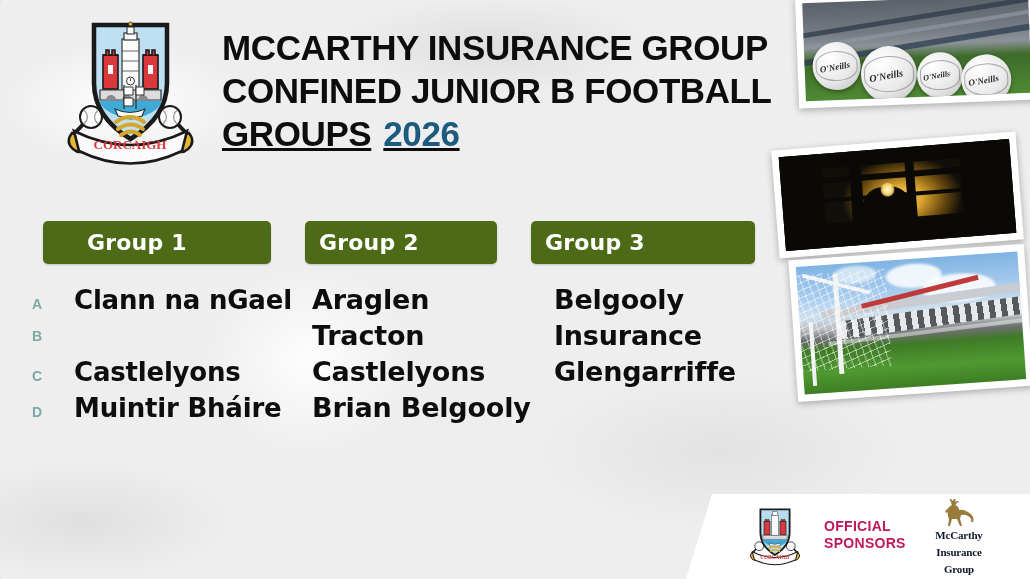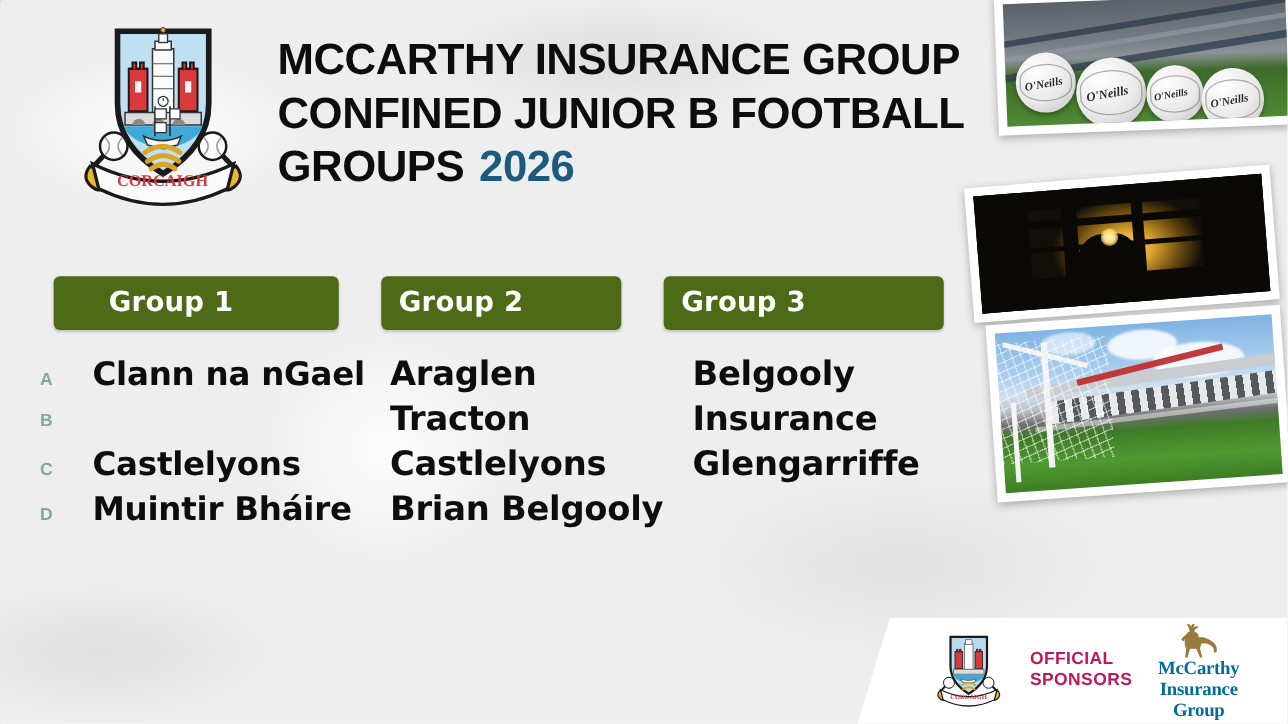--- a/index.html
+++ b/index.html
@@ -33,21 +33,21 @@
   
   #title-block { position:absolute; left:222px; top:26px; width:580px; }
   #title-block .tline {
     font-weight: 800;
     font-size: 35px;
     line-height: 43px;
     letter-spacing: -0.4px;
     color: #0d0d0d;
     white-space: nowrap;
   }
-  #title-block .tline.l3 { display:flex; align-items:baseline; gap:12px; }
+  #title-block .tline.l3 { display:flex; align-items:baseline; gap:12px;text-decoration:underline; }
   #title-block .year { color:#1d5b7e; font-weight:800; font-size:35px; }
 
   
   .ghead {
     position:absolute;
     height:43px;
     background:#4d6b17;
     border-radius:5px;
     display:flex; align-items:center;
     padding-left:14px;
@@ -158,22 +158,22 @@
     clip-path: polygon(26px 0, 344px 0, 344px 85px, 0 85px);
   }
   #sponsor-inner { position:absolute; left:60px; top:10px; display:flex; align-items:center; gap:20px; }
   #official-sponsors {
     font-weight:700; font-size:14px; line-height:17px;
     color:#be185d; letter-spacing:0.3px;
   }
   #mig-logo { position:absolute; left:219px; top:5px; width:108px; text-align:center; }
   #mig-logo .mig-word {
     font-family:"Liberation Serif", serif;
-    font-weight:bold; font-size:15px; line-height:17px;
-    color:#0369a1;
+    font-weight:bold; font-size:11px; line-height:17px;
+    color:#0f172a;
     letter-spacing:-0.2px;
   }
   .stag-wrap { height:28px; display:flex; justify-content:center; align-items:flex-end; }
 </style>
 </head>
 <body>
 
 <div id="stage">
 
   <div class="crest" id="main-crest" style="left:58px; top:13px; width:145px; height:152px;">

